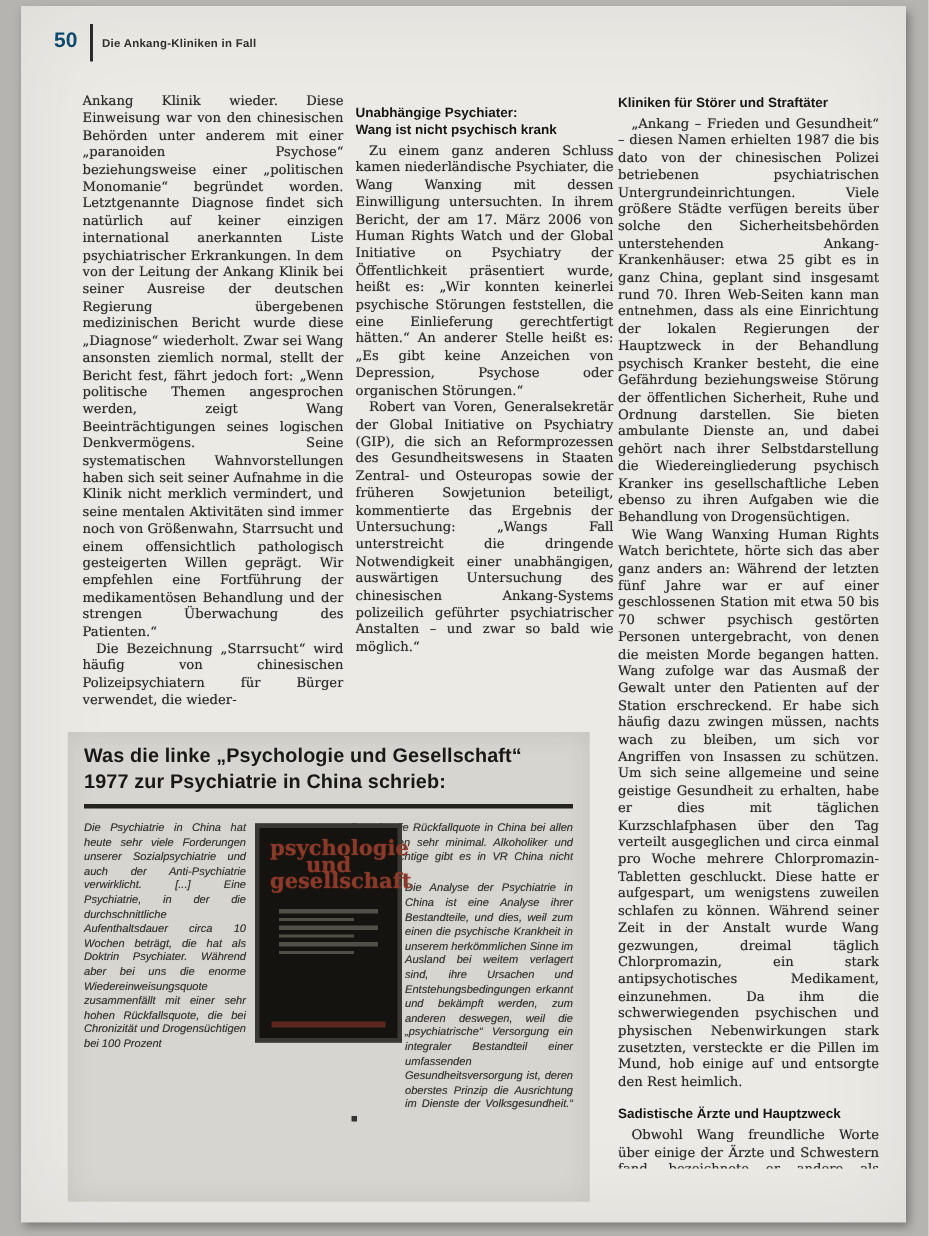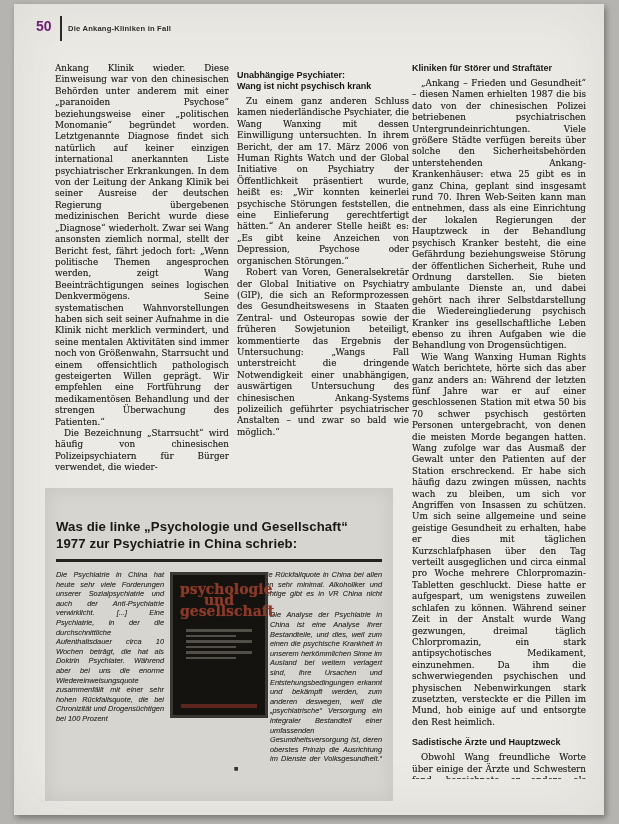--- a/index.html
+++ b/index.html
@@ -13,21 +13,21 @@
   }
   .stage{position:absolute;inset:0;}
   .scan-page{
     position:absolute;left:14px;top:4px;width:590px;height:811px;
     background:var(--paper);
     box-shadow:2px 3px 6px rgba(0,0,0,.35), inset 0 0 60px rgba(90,85,75,.10);
   }
   
   .page-number{
     position:absolute;left:36px;top:18px;
-    font-family:"Liberation Sans",sans-serif;font-weight:bold;font-size:14px;color:#701a75;
+    font-family:"Liberation Sans",sans-serif;font-weight:bold;font-size:14px;color:#0c4a6e;
   }
   .head-divider{
     position:absolute;left:60px;top:16px;width:2px;height:25px;background:#2a2a28;
   }
   .running-head{
     position:absolute;left:68px;top:24px;
     font-family:"Liberation Sans",sans-serif;font-weight:bold;font-size:7.6px;color:#2e2e2c;
     letter-spacing:.2px;
   }
   
@@ -49,21 +49,21 @@
   .col-heading.later{margin-top:9px;}
   
   .info-box{
     position:absolute;left:45px;top:488px;width:348px;height:313px;
     background:var(--box-bg);box-sizing:border-box;padding:8px 11px 8px 11px;
     box-shadow:inset 0 0 18px rgba(70,68,60,.12);
   }
   .box-title{
     font-family:"Liberation Sans",sans-serif;font-weight:bold;font-size:13.2px;line-height:16.5px;
     color:#181816;white-space:pre-line;letter-spacing:.1px;
-    border-bottom:3px solid #24241f;padding-bottom:7px;margin-bottom:8px;margin-top:23px;
+    border-bottom:3px solid #24241f;padding-bottom:7px;margin-bottom:8px;
   }
   .box-cols{display:flex;gap:12px;}
   .box-col{
     font-family:"Liberation Sans",sans-serif;font-style:italic;
     font-size:7.4px;line-height:9.6px;color:#33332f;text-align:justify;
     text-shadow:0 0 .5px rgba(45,45,40,.5);
   }
   .box-col-left{width:166px;}
   .box-col-right{width:148px;}
   .box-p{margin:0 0 2px 0;}

